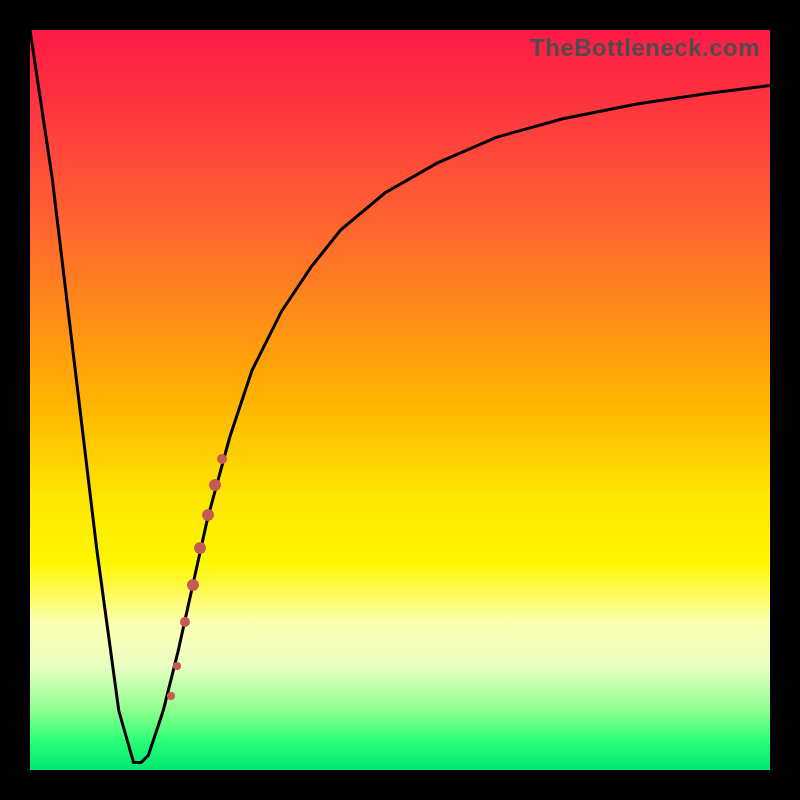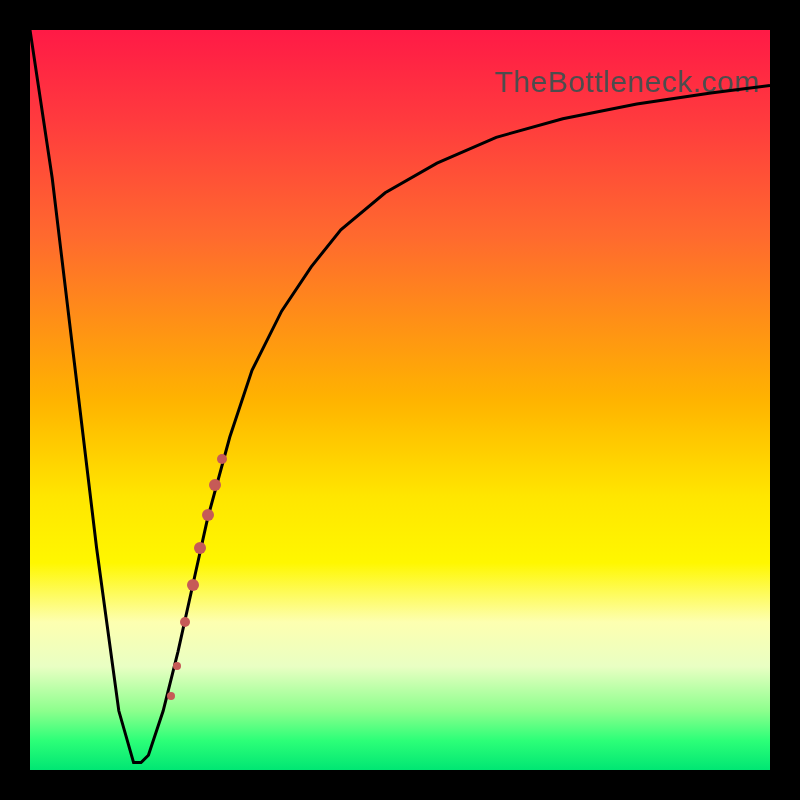--- a/index.html
+++ b/index.html
@@ -36,25 +36,24 @@
       #8dff8d 92%,
       #2dff78 96%,
       #00e673 100%
     );
   }
   .watermark {
     position: absolute;
     top: 4px;
     right: 10px;
     color: #4d4d4d;
-    font-size: 30px;
-    font-weight: 400;
+    font-size: 24px;
+    font-weight: 700;
     letter-spacing: 0.5px;
     font-family: Arial, Helvetica, sans-serif;
-    margin-top: 31px;
   }
   svg.curve {
     position: absolute;
     left: 0;
     top: 0;
     width: 740px;
     height: 740px;
   }
   .dots {
     position: absolute;

